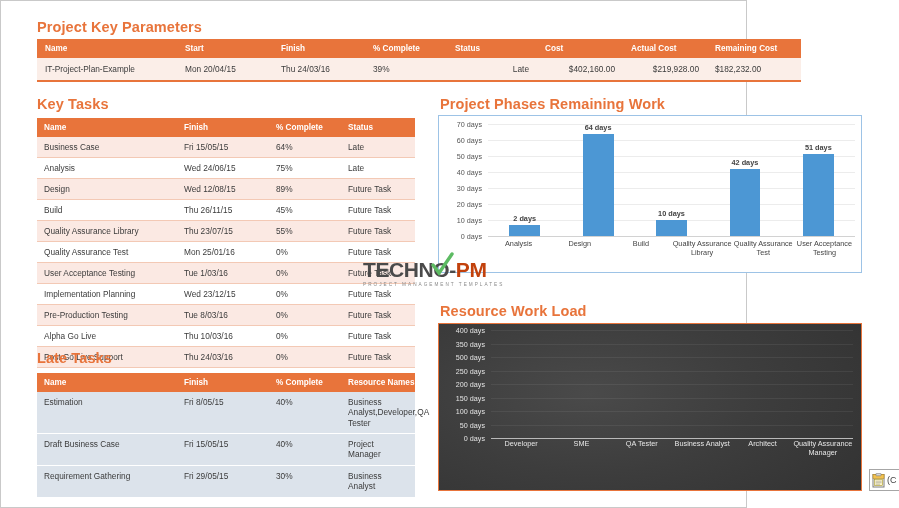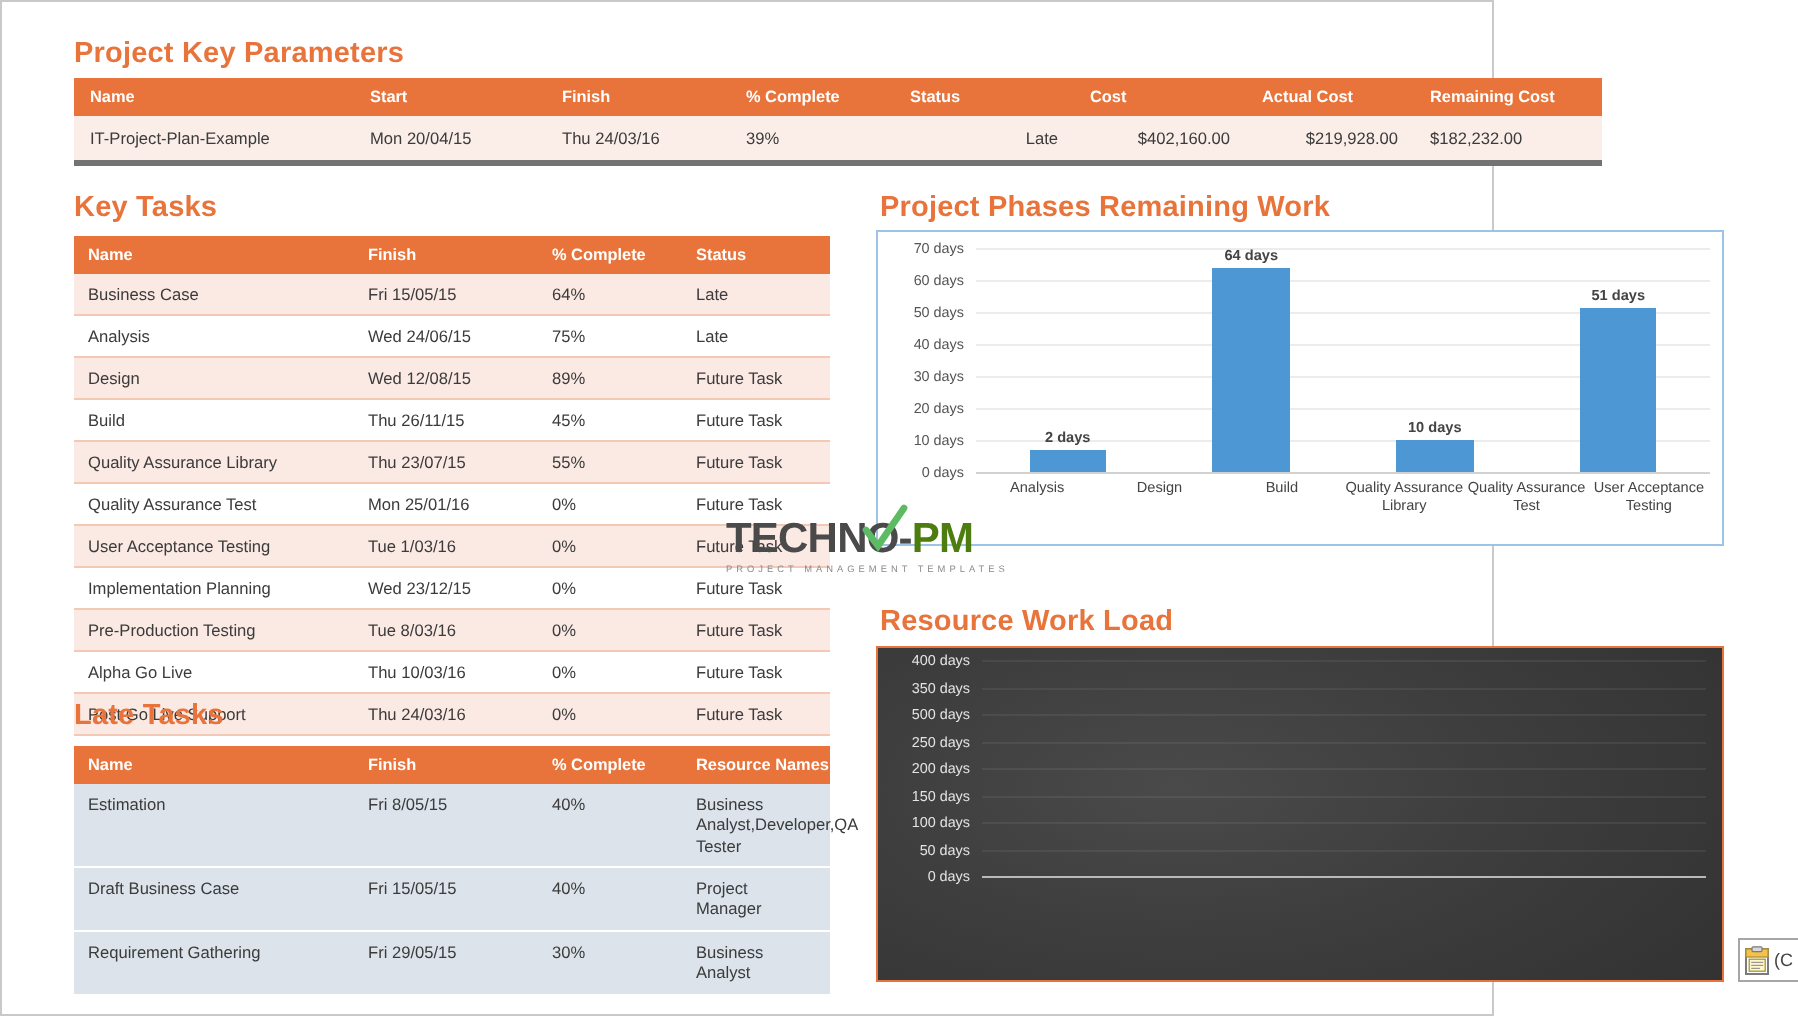--- a/index.html
+++ b/index.html
@@ -48,21 +48,21 @@
     vertical-align: top;
     white-space: nowrap;
   }
 
   
   #kp-table { left: 36px; top: 38px; width: 728px; }
   #kp-table th { padding: 5px 8px; }
   #kp-table td { padding: 6px 8px; background: #FBEEE8; }
   #kp-table .c-center { text-align: left; }
   #kp-table .c-right { text-align: right; }
-  #kp-table tbody tr { border-bottom: 3px solid #737373; }
+  #kp-table tbody tr { border-bottom: 1px solid #737373; }
   #kp-table { border-bottom: 2px solid #E8743B; }
 
   
   #kt-table { left: 36px; top: 117px; width: 378px; }
   #kt-table td { border-bottom: 1px solid #F3C9B5; }
   #kt-table tbody tr:nth-child(odd) td { background: #FBE9E3; }
   #kt-table tbody tr:nth-child(even) td { background: #ffffff; }
 
   
   #lt-table { left: 36px; top: 372px; width: 378px; }
@@ -163,21 +163,21 @@
   #watermark {
     position: absolute;
     left: 362px; top: 258px;
     width: 172px; height: 34px;
     pointer-events: none;
   }
   #watermark .wm-main {
     font-size: 21px; font-weight: bold; letter-spacing: -0.4px;
     color: #4a4a4a; line-height: 1; white-space: nowrap;
   }
-  #watermark .wm-pm { color: #4d7c0f; }
+  #watermark .wm-pm { color: #c2410c; }
   #watermark .wm-sub {
     font-size: 4.7px; letter-spacing: 2.0px; color: #8a8a8a;
     margin-top: 2px; white-space: nowrap;
   }
   #watermark .wm-check {
     position: absolute; left: 66px; top: -7px;
     width: 26px; height: 26px;
   }
 
   
@@ -398,20 +398,25 @@
             <div class="pc-bar" style="height: 91.4286%; background: rgb(76, 151, 212);">
               <div class="pc-val">64 days</div>
             </div>
           </div>
           <div class="pc-slot">
             <div class="pc-bar" style="height: 14.2857%; background: rgb(76, 151, 212);">
               <div class="pc-val">10 days</div>
             </div>
           </div>
           <div class="pc-slot">
+            <div class="pc-bar" style="height: 60%; background: rgb(76, 151, 212);">
+              <div class="pc-val">42 days</div>
+            </div>
+          </div>
+          <div class="pc-slot">
             <div class="pc-bar" style="height: 72.8571%; background: rgb(76, 151, 212);">
               <div class="pc-val">51 days</div>
             </div>
           </div>
         </div>
     </div>
     <div class="pc-xlabels" id="pc-xlabels">
         <div class="pc-xlab">Analysis</div>
         <div class="pc-xlab">Design</div>
         <div class="pc-xlab">Build</div>
@@ -482,20 +487,28 @@
               <div class="rc-seg" style="height: 12%; background: rgb(237, 125, 49);"></div>
             </div>
           </div>
           <div class="rc-slot">
             <div class="rc-stack">
               <div class="rc-seg" style="height: 0.5%; background: rgb(165, 165, 165);"></div>
             </div>
           </div>
         </div>
     </div>
+    <div class="rc-xlabels" id="rc-xlabels">
+        <div class="rc-xlab">Developer</div>
+        <div class="rc-xlab">SME</div>
+        <div class="rc-xlab">QA Tester</div>
+        <div class="rc-xlab">Business Analyst</div>
+        <div class="rc-xlab">Architect</div>
+        <div class="rc-xlab">Quality Assurance Manager</div>
+      </div>
   </div>
 
   <div id="watermark">
     <svg class="wm-check" viewBox="0 0 26 26">
       <path d="M4 13 L10 21 L23 2" fill="none" stroke="#5DBB63" stroke-width="3.4" stroke-linecap="round"></path>
     </svg>
     <div class="wm-main"><span>TECHNO-</span><span class="wm-pm">PM</span></div>
     <div class="wm-sub">PROJECT MANAGEMENT TEMPLATES</div>
   </div>
 

